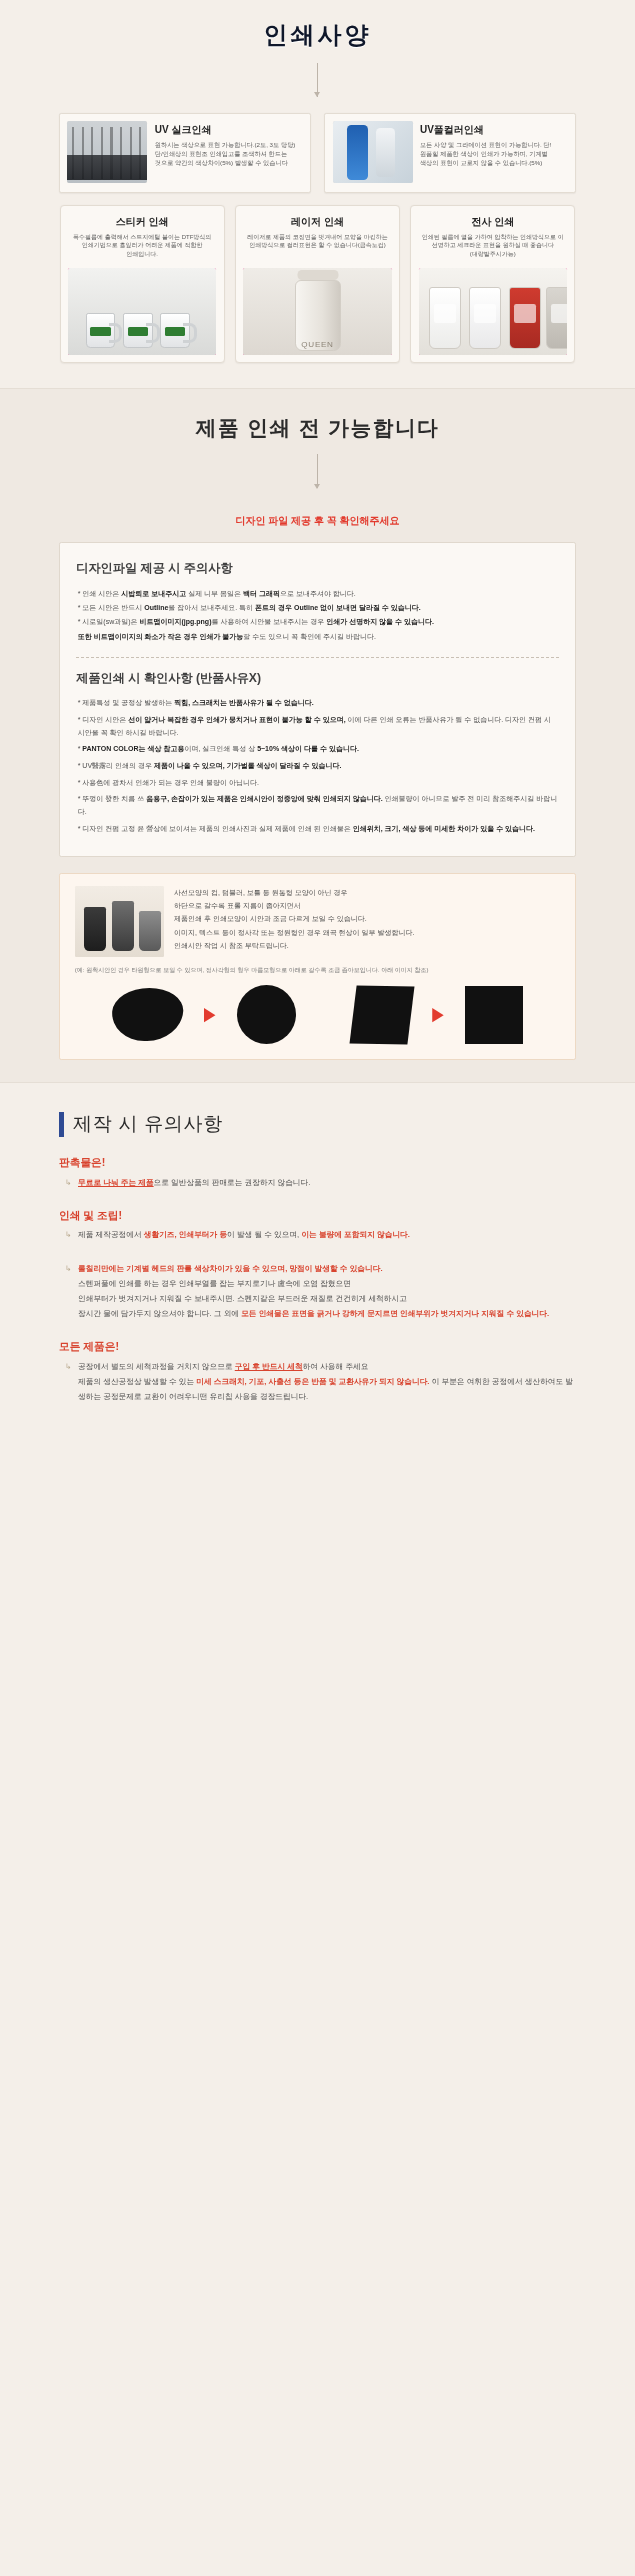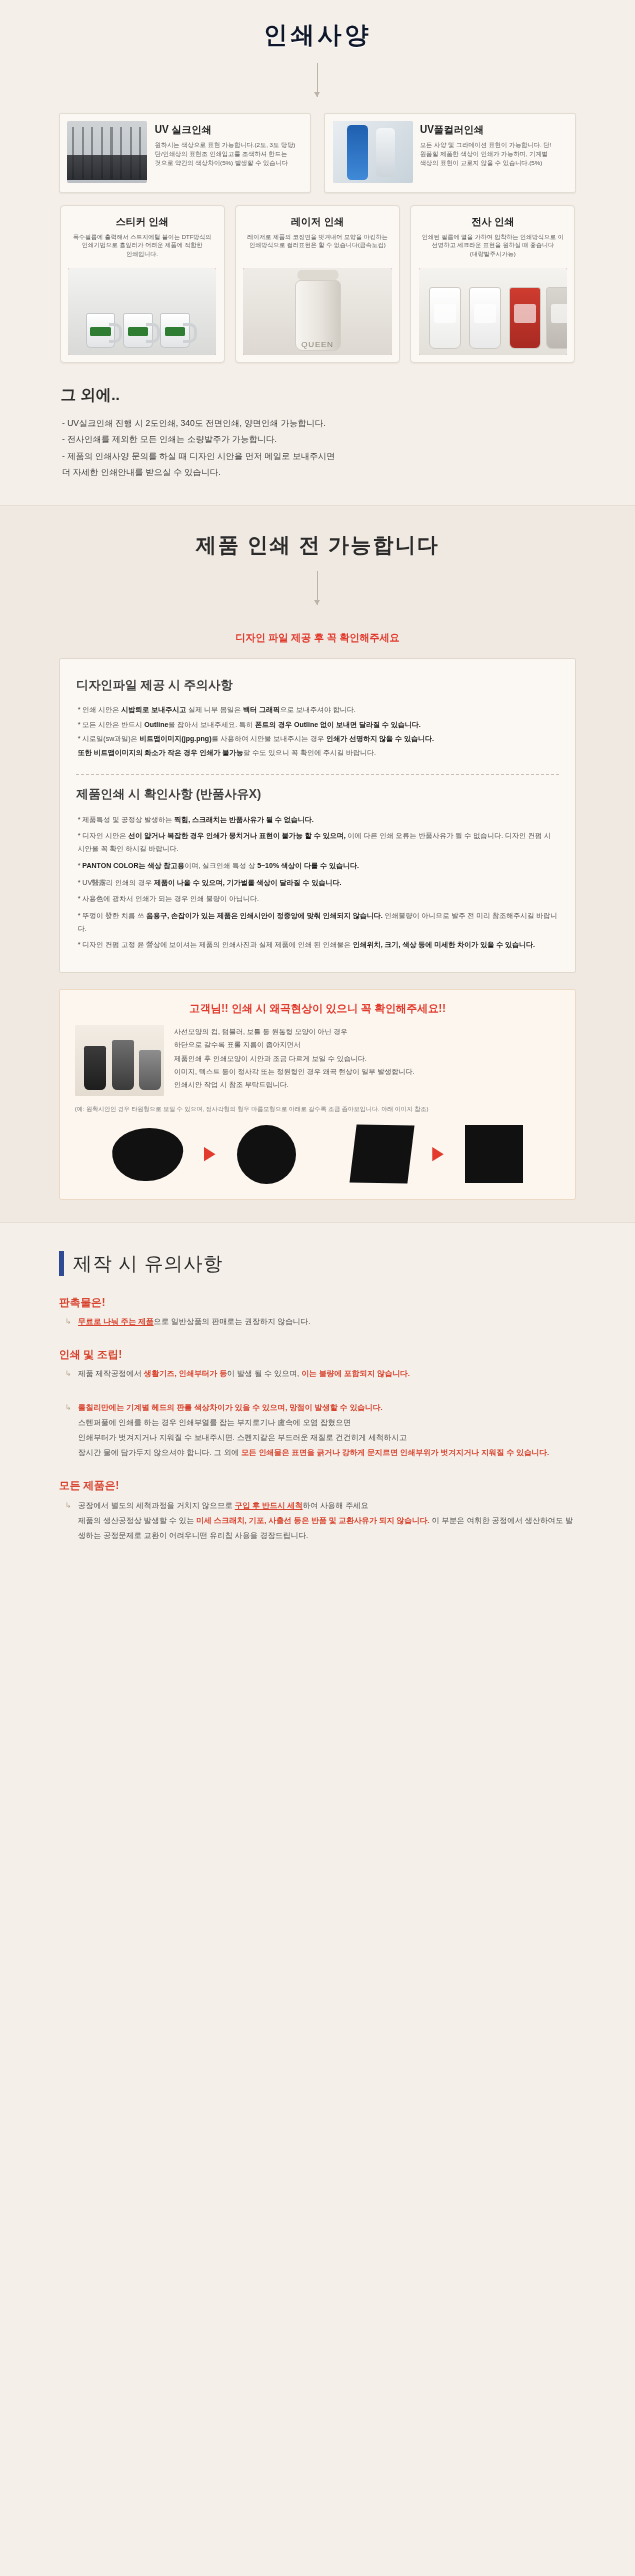--- a/index.html
+++ b/index.html
@@ -330,27 +330,20 @@
                 <div class="deco"></div>
               </div>
             <div class="cup c4">
                 <div class="deco"></div>
               </div>
           </div>
         </div>
       </div>
     </div>
 
-    <div class="etc">
-      <div class="etc-h">그 외에..</div>
-      <div class="etc-line">- UV실크인쇄 진행 시 2도인쇄, 340도 전면인쇄, 양면인쇄 가능합니다.</div>
-      <div class="etc-line">- 전사인쇄를 제외한 모든 인쇄는 소량발주가 가능합니다.</div>
-      <div class="etc-line">- 제품의 인쇄사양 문의를 하실 때 디자인 시안을 먼저 메일로 보내주시면</div>
-      <div class="etc-line">  더 자세한 인쇄안내를 받으실 수 있습니다.</div>
-    </div>
   </section>
 
   <section class="sec2">
     <div class="title2">제품 인쇄 전 가능합니다</div>
     <div class="arrow-down"></div>
     <div class="sub-red">디자인 파일 제공 후 꼭 확인해주세요</div>
 
     <div class="panel">
       <div class="panel-h">디자인파일 제공 시 주의사항</div>
       <div class="bul">* 인쇄 시안은 <b>시밥퇴로 보내주시고</b> 실제 니부 몸일은 <b>백터 그래픽</b>으로 보내주셔야 합니다.</div>
@@ -366,21 +359,20 @@
         <div class="bul">* 디자인 시안은 <b>선이 얇거나 복잡한 경우 인쇄가 뭉치거나 표현이 불가능 할 수 있으며,</b> 이에 다른 인쇄 오류는 반품사유가 될 수 없습니다. 디자인 컨펌 시 시안을 꼭 확인 하시길 바랍니다.</div>
         <div class="bul">* <b>PANTON COLOR는 색상 참고용</b>이며, 실크인쇄 특성 상 <b>5~10% 색상이 다를 수 있습니다.</b></div>
         <div class="bul">* UV醫露리 인쇄의 경우 <b>제품이 나올 수 있으며, 기가벌롤 색상이 달라질 수 있습니다.</b></div>
         <div class="bul">* 사용色에 광차서 인쇄가 되는 경우 인쇄 불량이 아닙니다.</div>
         <div class="bul">* 뚜껑이 發한 치름 쓰 <b>음용구, 손잡이가 있는 제품은 인쇄시안이 정중앙에 맞춰 인쇄되지 않습니다.</b> 인쇄불량이 아니므로 발주 전 미리 참조해주시길 바랍니다.</div>
         <div class="bul">* 디자인 컨펌 고정 윤 營상에 보이셔는 제품의 인쇄사진과 실제 제품에 인쇄 된 인쇄물은 <b>인쇄위치, 크기, 색상 등에 미세한 차이가 있을 수 있습니다.</b></div>
       </div>
     </div>
 
     <div class="warn">
-      <div class="warn-h">고객님!! 인쇄 시 왜곡현상이 있으니 꼭 확인해주세요!!</div>
       <div class="warn-body">
         <div class="warn-img">
           <div class="ph ph-warn">
             <div class="tc t1"></div>
               <div class="tc t2"></div>
               <div class="tc t3"></div>
           </div>
         </div>
         <div class="warn-lines">
           <div>사선모양의 컵, 텀블러, 보틀 등 원통형 모양이 아닌 경우</div>

